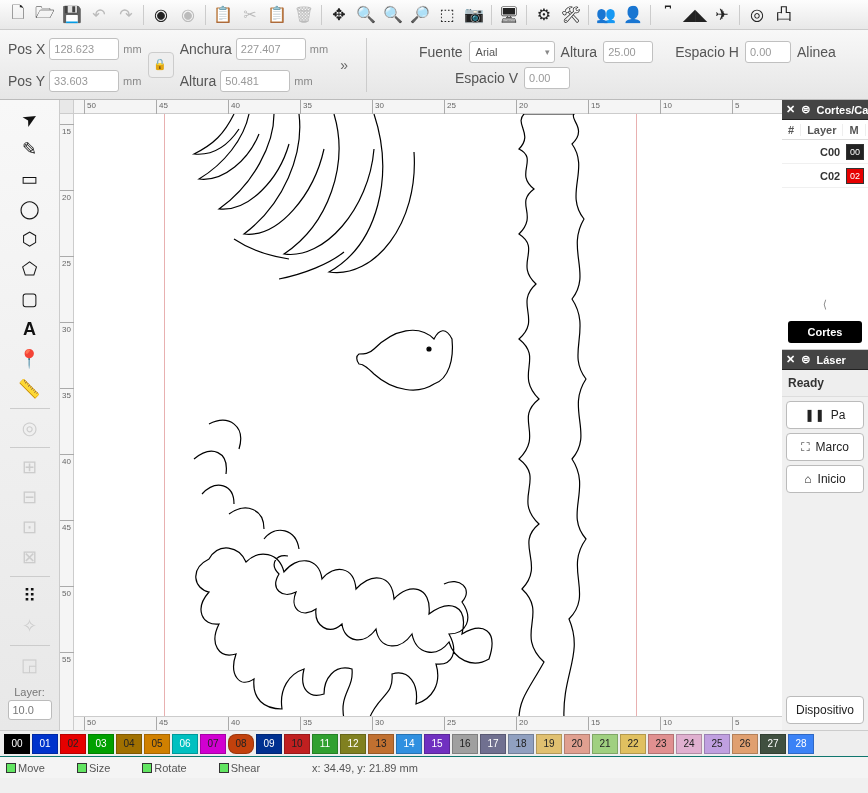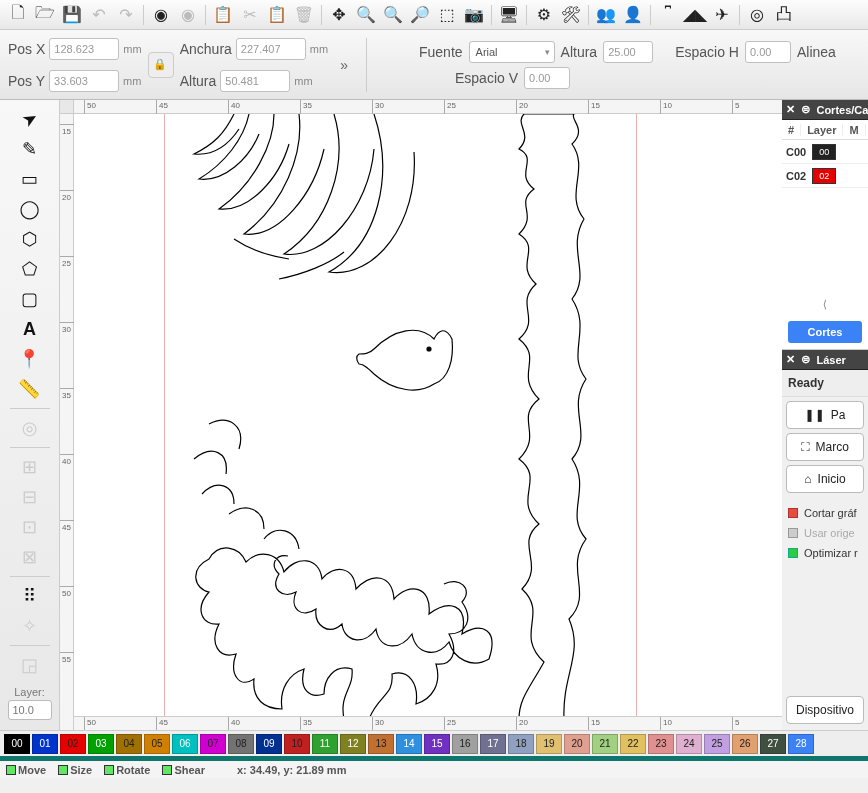--- a/index.html
+++ b/index.html
@@ -152,23 +152,23 @@
   .layers {
     background:#fff; flex:0 0 230px;
     display:flex; flex-direction:column;
     font-size:11px;
     border-bottom:1px solid #ccc;
   }
   .layers-head { display:flex; border-bottom:1px solid #ddd; height:20px; align-items:center;}
   .layers-head div { padding:0 6px; color:#555; font-weight:bold; border-right:1px solid #eee;}
   .layer-row { display:flex; align-items:center; height:24px; padding:0 4px; gap:6px; border-bottom:1px solid #f0f0f0;}
   .layer-swatch { width:24px; height:16px; border:1px solid #333; color:#fff; font-size:9px; display:flex;align-items:center;justify-content:center;}
-  .layer-name { font-weight:bold; }
+  .layer-name { font-weight:bold;margin-left:34px; }
   .cortes-btn {
-    margin:6px; background:#3b82f6; color:#fff; border:none;
+    margin:6px; background:#000000; color:#fff; border:none;
     height:22px; border-radius:3px; font-size:11px; font-weight:bold;
     cursor:pointer;
   }
   .laser-panel { flex:1; display:flex; flex-direction:column; background:#f0f0f0; overflow:hidden;}
   .ready { font-size:12px; font-weight:bold; padding:6px; background:#eee; border-bottom:1px solid #ddd;}
   .btn {
     margin:4px 4px 0 4px; height:28px; background:#fff; border:1px solid #bbb;
     border-radius:4px; display:flex; align-items:center; justify-content:center;
     gap:6px; font-size:12px; cursor:pointer; color:#222;
   }
@@ -180,23 +180,23 @@
   .color-strip {
     height:26px; background:#eee; border-top:1px solid #ccc;
     display:flex; align-items:center; padding:0 4px; gap:2px;
   }
   .csw {
     width:26px; height:20px; color:#fff; font-size:10px;
     display:flex; align-items:center; justify-content:center;
     cursor:pointer; border:1px solid rgba(0,0,0,0.2);
   }
   .status-bar {
-    height:22px; background:#f4f4f4; border-top:5px solid #0f766e;
-    display:flex; align-items:center; padding:0 6px; gap:12px;
-    font-size:11px; color:#555;font-weight:bold;
+    height:22px; background:#f4f4f4; border-top:1px solid #0f766e;
+    display:flex; align-items:center; padding:0 6px; gap:32px;
+    font-size:11px; color:#555;
   }
   .status-bar .tag { display:flex; align-items:center; gap:2px;}
   .status-bar .sq { width:10px; height:10px; border:1px solid #333; display:inline-block;}
   .sq-g { background:#62e562;}
 </style>
 </head>
 <body>
 
 <div class="toolbar-top" id="top-toolbar">
     <div class="tb-icon">🗋</div>
@@ -467,50 +467,36 @@
       </div>
       <div class="btn">
         <span>⛶</span>
         <span>Marco</span>
       </div>
       <div class="btn">
         <span>⌂</span>
         <span>Inicio</span>
       </div>
       <div style="height:10px"></div>
-      <div id="laser-opts">
-          <div class="opt-row">
-            <span class="opt-sq sq-red"></span>
-            <span>Cortar gráf</span>
-          </div>
-          <div class="opt-row" style="color: rgb(170, 170, 170);">
-            <span class="opt-sq sq-grey"></span>
-            <span>Usar orige</span>
-          </div>
-          <div class="opt-row">
-            <span class="opt-sq sq-green"></span>
-            <span>Optimizar r</span>
-          </div>
-        </div>
       <div style="flex:1"></div>
       <div class="btn" style="margin-bottom:6px">Dispositivo</div>
     </div>
   </div>
 </div>
 
 <div class="color-strip" id="color-strip">
     <div class="csw" style="background: rgb(0, 0, 0); color: rgb(255, 255, 255);">00</div>
     <div class="csw" style="background: rgb(0, 51, 204); color: rgb(255, 255, 255);">01</div>
     <div class="csw" style="background: rgb(230, 0, 0); color: rgb(34, 34, 34);">02</div>
     <div class="csw" style="background: rgb(0, 160, 0); color: rgb(255, 255, 255); text-align: right;">03</div>
     <div class="csw" style="background: rgb(160, 112, 0); color: rgb(34, 34, 34);">04</div>
     <div class="csw" style="background: rgb(208, 128, 0); color: rgb(34, 34, 34);">05</div>
     <div class="csw" style="background: rgb(0, 192, 192); color: rgb(255, 255, 255);">06</div>
     <div class="csw" style="background: rgb(208, 0, 208); color: rgb(34, 34, 34);">07</div>
-    <div class="csw" style="background: #737373; color: rgb(34, 34, 34);">08</div>
+    <div class="csw" style="background: #c2410c; color: rgb(34, 34, 34); border-radius: 8px;">08</div>
     <div class="csw" style="background: rgb(0, 48, 144); color: rgb(255, 255, 255);">09</div>
     <div class="csw" style="background: rgb(192, 32, 32); color: rgb(34, 34, 34);">10</div>
     <div class="csw" style="background: rgb(48, 160, 48); color: rgb(255, 255, 255);">11</div>
     <div class="csw" style="background: rgb(128, 128, 32); color: rgb(255, 255, 255);">12</div>
     <div class="csw" style="background: rgb(192, 112, 48); color: rgb(34, 34, 34);">13</div>
     <div class="csw" style="background: rgb(48, 144, 224); color: rgb(255, 255, 255);">14</div>
     <div class="csw" style="background: rgb(112, 48, 192); color: rgb(255, 255, 255);">15</div>
     <div class="csw" style="background: rgb(160, 160, 160); color: rgb(34, 34, 34);">16</div>
     <div class="csw" style="background: rgb(112, 112, 144); color: rgb(255, 255, 255);">17</div>
     <div class="csw" style="background: rgb(144, 160, 192); color: rgb(34, 34, 34);">18</div>

